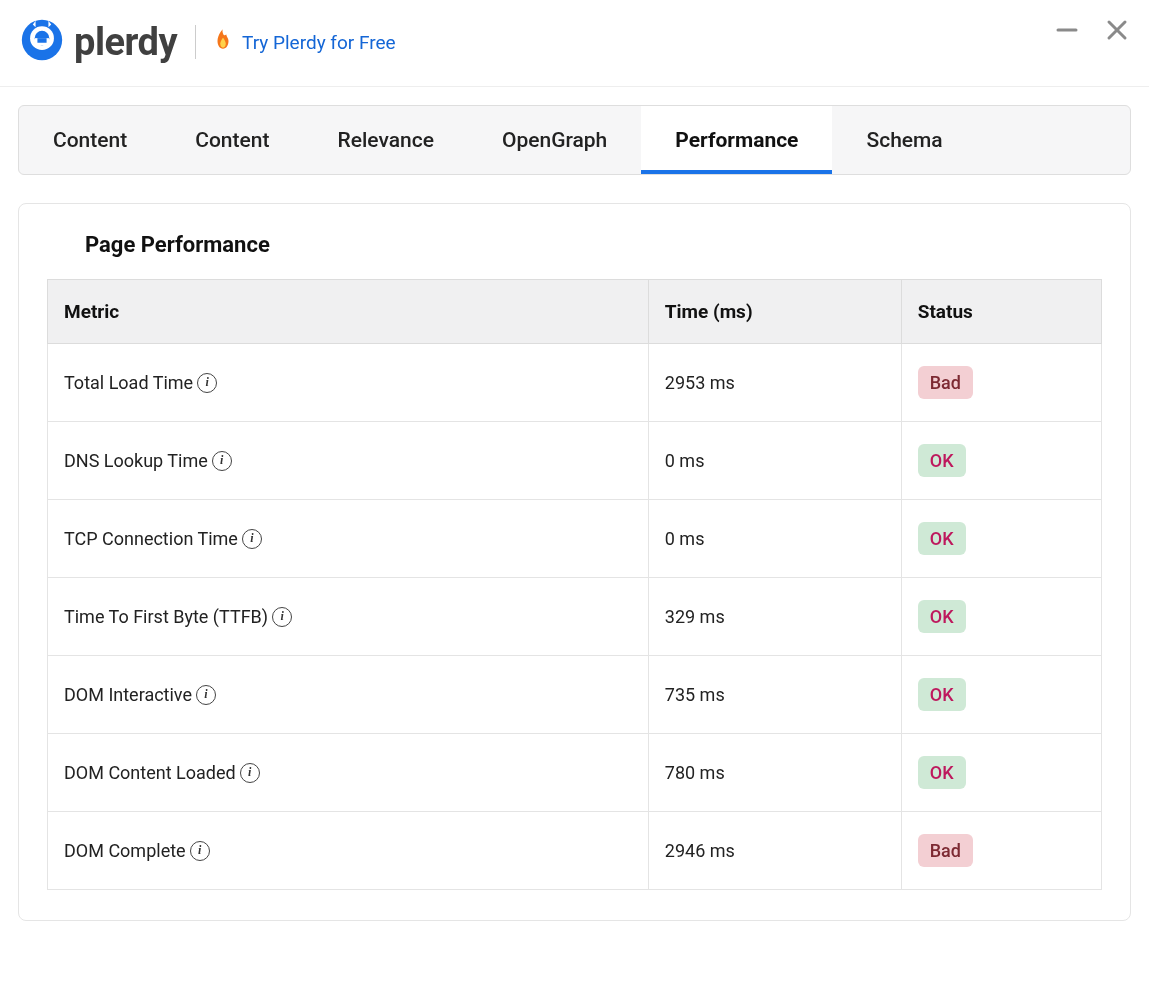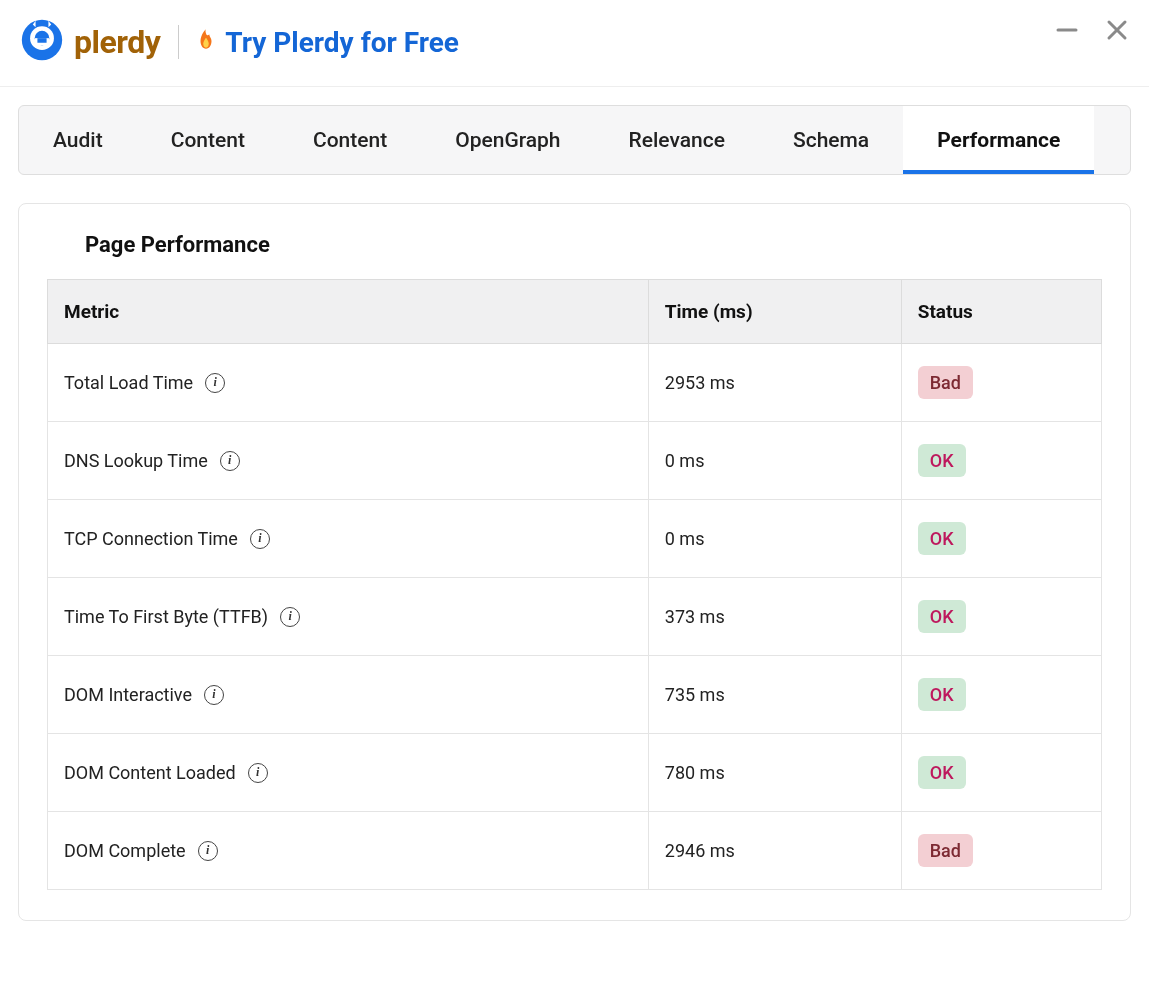--- a/index.html
+++ b/index.html
@@ -19,44 +19,44 @@
     .logo-wrap {
       display: flex;
       align-items: center;
       gap: 10px;
     }
     .logo-icon {
       width: 44px;
       height: 44px;
     }
     .logo-text {
-      font-size: 32px;
-      font-weight: 700;
-      color: #a16207;
+      font-size: 38px;
+      font-weight: 700;
+      color: #404040;
       letter-spacing: -0.5px;
     }
     .divider-v {
       width: 1px;
       height: 34px;
       background: #ccc;
       margin: 0 18px 0 18px;
     }
     .cta {
       display: flex;
       align-items: center;
       gap: 10px;
     }
     .flame-icon {
       width: 18px;
       height: 22px;
     }
     .cta-link {
       color: #1466d6;
-      font-size: 28px;
-      font-weight: 700;
+      font-size: 19px;
+      font-weight: 400;
       cursor: pointer;
     }
     .window-controls {
       position: absolute;
       right: 20px;
       top: 18px;
       display: flex;
       align-items: center;
       gap: 26px;
     }
@@ -130,21 +130,21 @@
     table.perf td {
       font-size: 18px;
       color: #222;
       padding: 22px 16px;
       border: 1px solid #e4e4e4;
       vertical-align: middle;
     }
     .metric-cell {
       display: flex;
       align-items: center;
-      gap: 12px;
+      gap: 4px;
     }
     .info-icon {
       width: 20px;
       height: 20px;
       border: 1.5px solid #444;
       border-radius: 50%;
       display: inline-flex;
       align-items: center;
       justify-content: center;
       font-size: 12px;
@@ -212,27 +212,26 @@
       <svg class="close-x-icon" viewBox="0 0 24 24">
           <line x1="4" y1="4" x2="20" y2="20" stroke="currentColor" stroke-width="3" stroke-linecap="round"></line>
           <line x1="20" y1="4" x2="4" y2="20" stroke="currentColor" stroke-width="3" stroke-linecap="round"></line>
         </svg>
     </span>
   </div>
 </div>
 
 <div class="content">
   <div class="tabs" id="tabs">
-      <div class="tab">Audit</div>
       <div class="tab">Content</div>
       <div class="tab">Content</div>
+      <div class="tab">Relevance</div>
       <div class="tab">OpenGraph</div>
-      <div class="tab">Relevance</div>
+      <div class="tab active">Performance</div>
       <div class="tab">Schema</div>
-      <div class="tab active">Performance</div>
     </div>
 
   <div class="panel">
     <h2 class="panel-title">Page Performance</h2>
     <table class="perf">
       <thead>
         <tr>
           <th class="col-metric">Metric</th>
           <th class="col-time">Time (ms)</th>
           <th class="col-status">Status</th>
@@ -269,21 +268,21 @@
             <td>0 ms</td>
             <td><span class="badge ok">OK</span></td>
           </tr>
           <tr>
             <td>
               <div class="metric-cell">
                 <span>Time To First Byte (TTFB)</span>
                 <span class="info-icon">i</span>
               </div>
             </td>
-            <td>373 ms</td>
+            <td>329 ms</td>
             <td><span class="badge ok">OK</span></td>
           </tr>
           <tr>
             <td>
               <div class="metric-cell">
                 <span>DOM Interactive</span>
                 <span class="info-icon">i</span>
               </div>
             </td>
             <td>735 ms</td>

